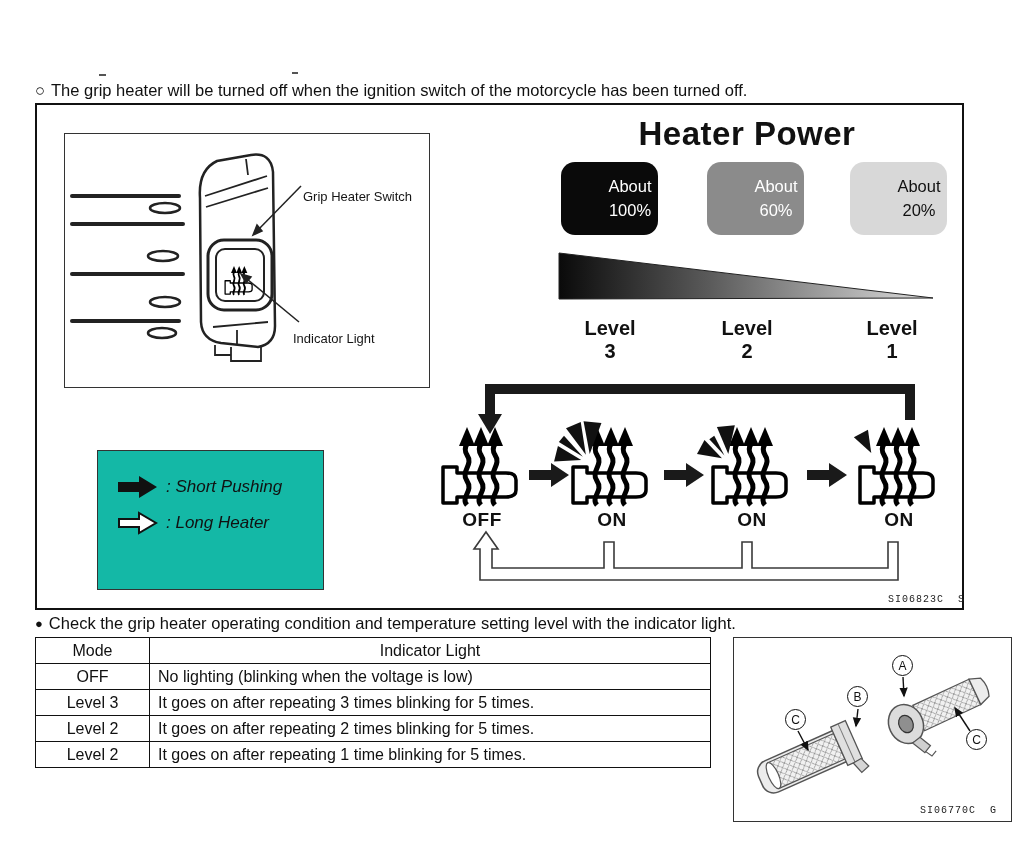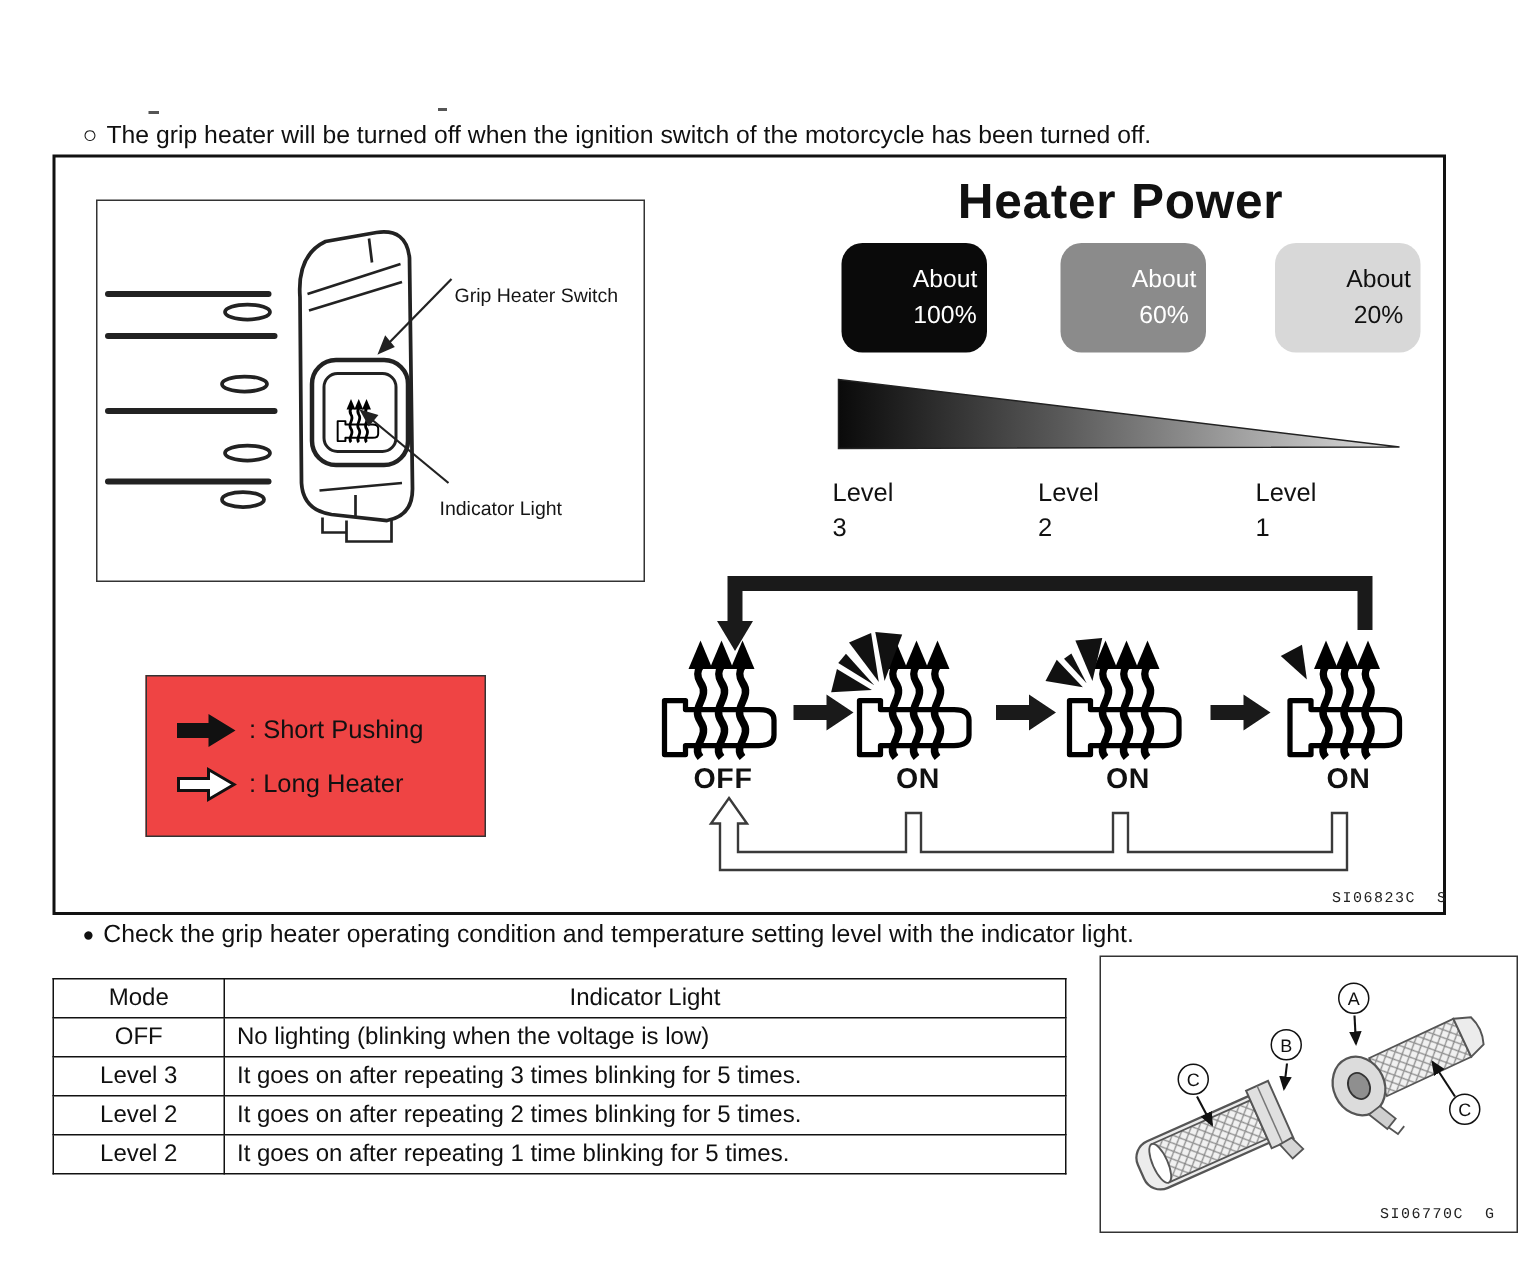--- a/index.html
+++ b/index.html
@@ -3,21 +3,21 @@
 <meta charset="utf-8">
 <style>
   * { margin:0; padding:0; box-sizing:border-box; }
   html,body { background:#ffffff; }
   #page {
     position:relative; width:1024px; height:853px; background:#fff;
     font-family:"Liberation Sans", sans-serif; color:#111; overflow:hidden;
   }
   .abs { position:absolute; }
 
-  .note { font-size:16.5px; color:#101010; white-space:nowrap;margin-left:20px; }
+  .note { font-size:16.5px; color:#101010; white-space:nowrap; }
   .note .bullet { display:inline-block; margin-right:6px; }
 
   #main-box {
     left:35px; top:103px; width:929px; height:507px;
     border:2px solid #111; background:#fff;
   }
   #switch-box {
     left:27px; top:28px; width:366px; height:255px;
     border:1.5px solid #333; background:#fff;
   }
@@ -26,40 +26,40 @@
   #panel-title {
     left:490px; top:10px; width:440px; text-align:center;
     font-size:33px; font-weight:bold; letter-spacing:0.5px;
   }
   .power-box {
     top:57px; width:97px; height:73px; border-radius:14px;
     display:flex; flex-direction:column; align-items:center; justify-content:center;
     font-size:16.5px; font-weight:400; line-height:1.45; text-align:center;padding-left:41px;
   }
   .level-label {
-    top:212px; width:110px; 
-    font-size:17px; font-weight:normal; line-height:23px;
+    top:212px; width:110px; text-align:center;
+    font-size:20px; font-weight:bold; line-height:23px;
   }
   .state-label {
     top:404px; width:86px; text-align:center;
     font-size:19px; font-weight:bold; letter-spacing:0.5px;
   }
   .fig-code {
     font-family:"Liberation Mono", monospace; font-size:10px; color:#222;
     letter-spacing:1px; white-space:pre;
   }
   #legend-box {
-    left:60px; top:345px; width:227px; height:108px;
-    border:1.5px solid #333; background:#ef4444;
+    left:60px; top:345px; width:227px; height:140px;
+    border:1.5px solid #333; background:#14b8a6;font-style:italic;
   }
   .legend-row { position:absolute; left:20px; display:flex; align-items:center; gap:8px; }
   .legend-row .txt { font-size:17px; color:#111; white-space:nowrap; }
 
   #bottom-table {
-    left:35px; top:652px; width:676px; border-collapse:collapse;
+    left:35px; top:637px; width:676px; border-collapse:collapse;
     font-size:16px; color:#101010;
   }
   #bottom-table th, #bottom-table td { border:1.6px solid #111; padding:2px 8px; height:26px; }
   #bottom-table th { font-weight:normal; text-align:center; }
   #bottom-table td.mode { width:114px; text-align:center; }
   #bottom-table td.desc { text-align:left; }
 
   #parts-box {
     left:733px; top:637px; width:279px; height:185px;
     border:1.5px solid #333; background:#fff;

